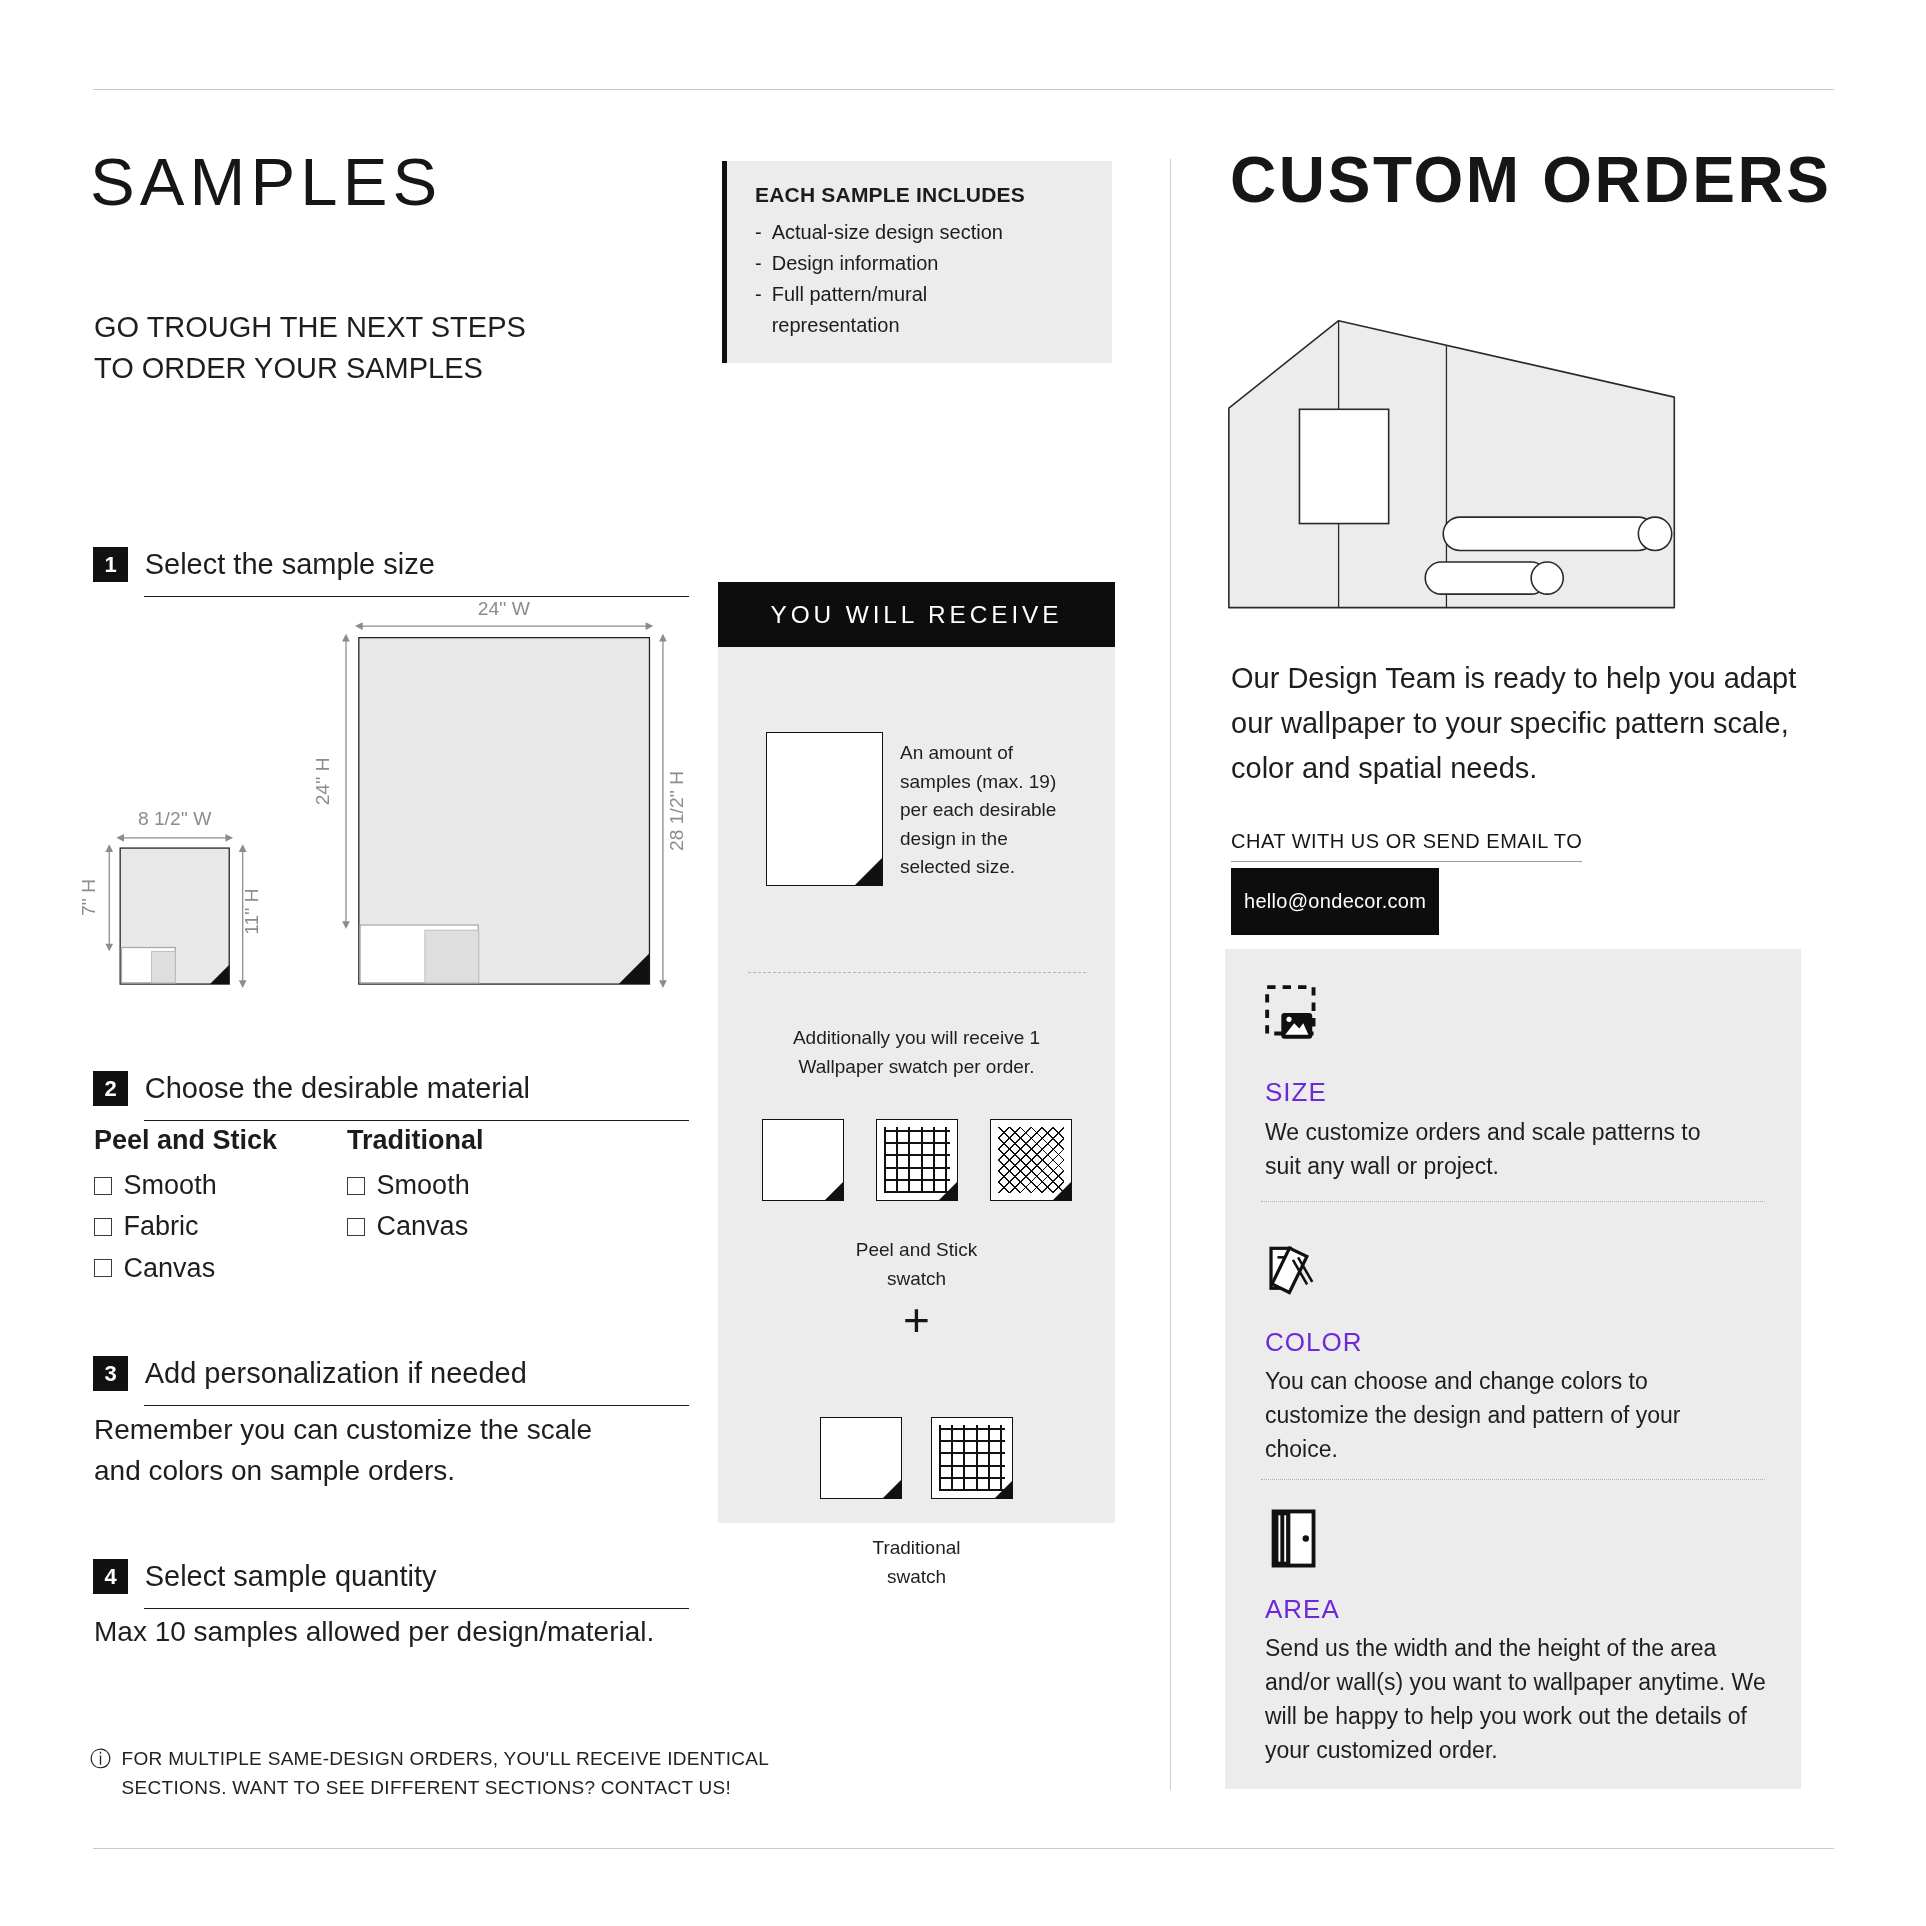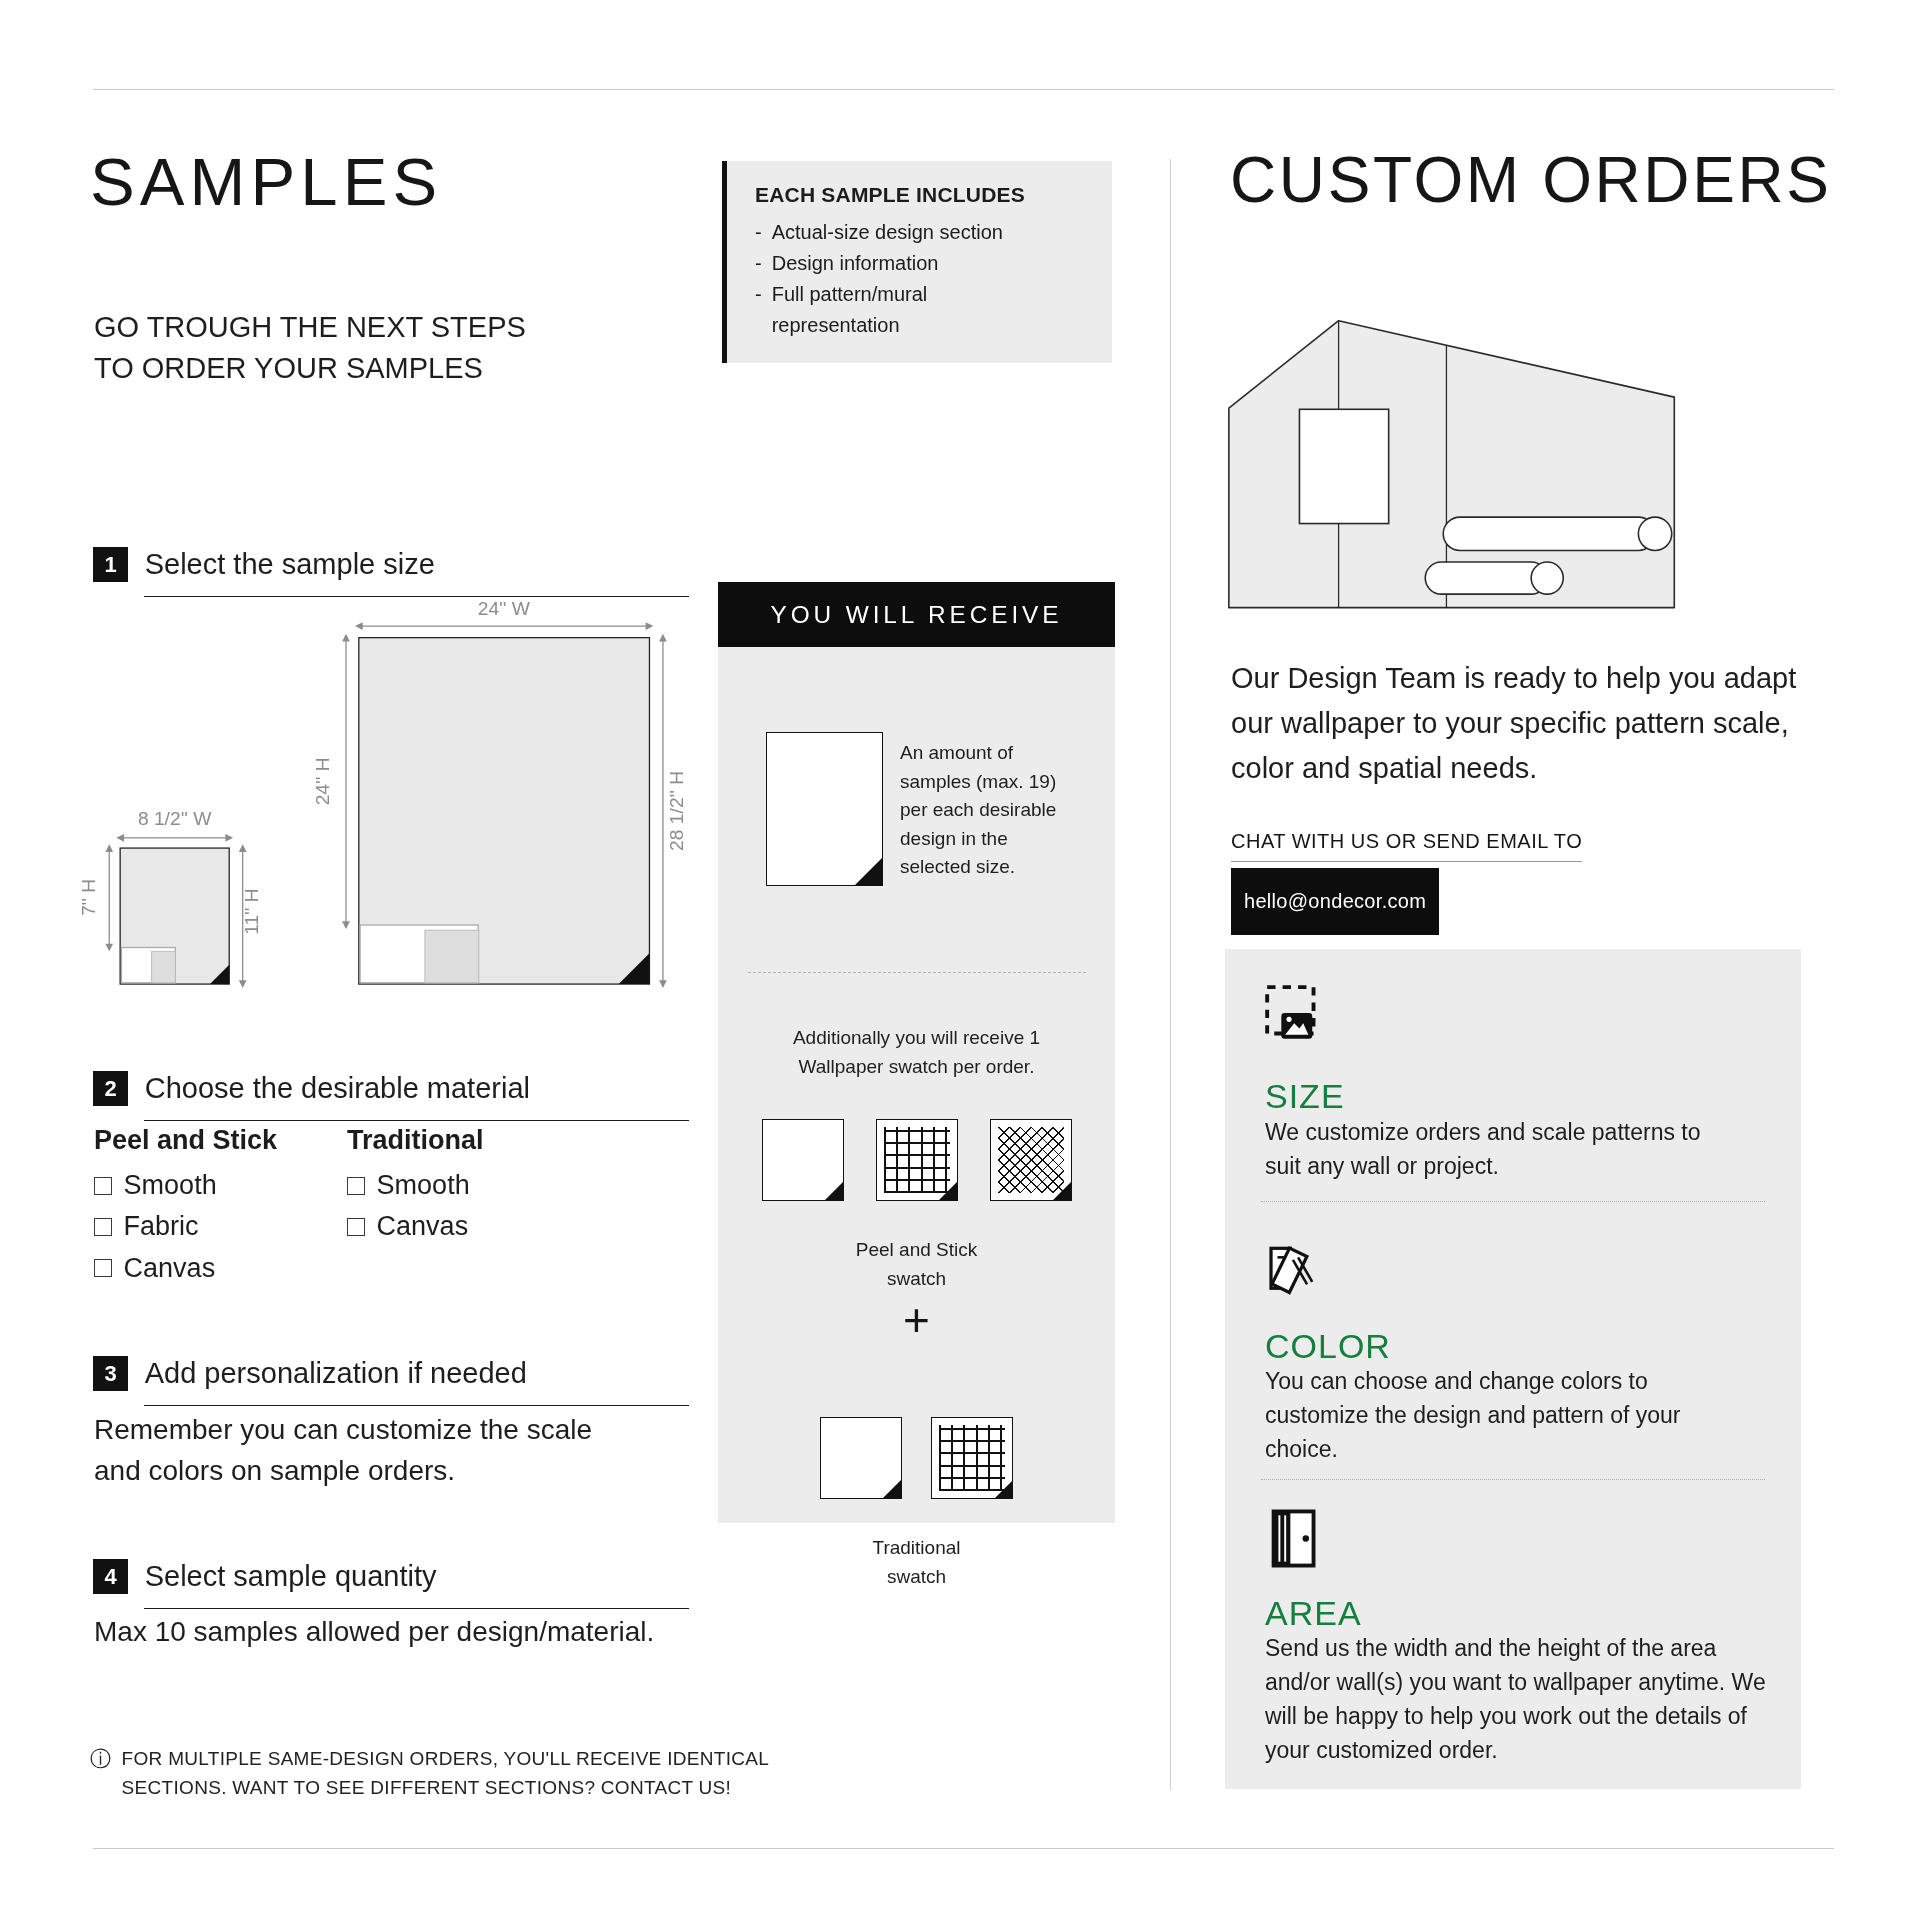--- a/index.html
+++ b/index.html
@@ -64,21 +64,21 @@
   .plus-sign { position:absolute; left:0; right:0; text-align:center; font-size:46px; font-weight:300; color:#161616; }
 
   
   .v-divider { position:absolute; left:1170px; top:159px; width:1.3px; height:1631px; background:#cfcfcf; }
   .custom-intro { position:absolute; left:1231px; top:656px; width:591px; font-size:29px; line-height:1.55; color:#1e1e1e; }
   .chat-label { position:absolute; left:1231px; top:830px; font-size:20px; letter-spacing:0.5px;
                 border-bottom:1.3px solid #9a9a9a; padding-bottom:7.7px; color:#161616; }
   .email-badge { position:absolute; left:1231px; top:868px; background:#0d0d0d; color:#fff;
                  font-size:20px; padding:22px 13px; letter-spacing:0.3px; }
   .features { position:absolute; left:1225px; top:949px; width:576px; height:840px; background:#ececec; }
-  .feat-name { position:absolute; left:40px; font-size:34px; letter-spacing:1px; color:#15803d; }
+  .feat-name { position:absolute; left:40px; font-size:26px; letter-spacing:1px; color:#6d28d9; }
   .feat-text { position:absolute; left:40px; font-size:23px; line-height:1.48; color:#1e1e1e; }
   .feat-dotted { position:absolute; left:36px; right:36px; border-top:1.9px dotted #b0b0b0; }
   .feat-icon { position:absolute; left:37px; }
 </style>
 </head>
 <body>
 
 <div class="hr" style="top:89px;"></div>
 <div class="hr" style="top:1848px;"></div>
 <div class="v-divider"></div>
@@ -240,21 +240,21 @@
     <div class="swatch fold-sm">
         <div class="pat pat-grid"></div>
       </div>
   </div>
   <div class="rp-text rp-center" style="left:0; right:0; top:952px;">
     <div>Traditional</div>
     <div>swatch</div>
   </div>
 </div>
 
-<div class="big-title" style="left:1230px; top:143px; font-size:64px; letter-spacing:2.6px;">CUSTOM ORDERS</div>
+<div class="big-title" style="left:1230px; top:143px; font-size:64px; letter-spacing:2.6px;font-weight:bold;">CUSTOM ORDERS</div>
 
 <div class="abs" style="left:1225px; top:313px; width:457px; height:303px;">
   <svg width="457" height="303" viewBox="0 0 712 472">
     <polygon points="6,459 6,148 177,12 700,131 700,459" fill="#ececec" stroke="#2a2a2a" stroke-width="2.5" stroke-linejoin="round"></polygon>
     <line x1="177" y1="12" x2="177" y2="459" stroke="#2a2a2a" stroke-width="2"></line>
     <line x1="345" y1="50" x2="345" y2="459" stroke="#2a2a2a" stroke-width="2"></line>
     <rect x="116" y="150" width="139" height="178" fill="#ffffff" stroke="#2a2a2a" stroke-width="2.5"></rect>
     <rect x="340" y="318" width="330" height="52" rx="26" fill="#ffffff" stroke="#2a2a2a" stroke-width="2.5"></rect>
     <circle cx="670" cy="344" r="26" fill="#ffffff" stroke="#2a2a2a" stroke-width="2.5"></circle>
     <rect x="312" y="388" width="190" height="50" rx="25" fill="#ffffff" stroke="#2a2a2a" stroke-width="2.5"></rect>

